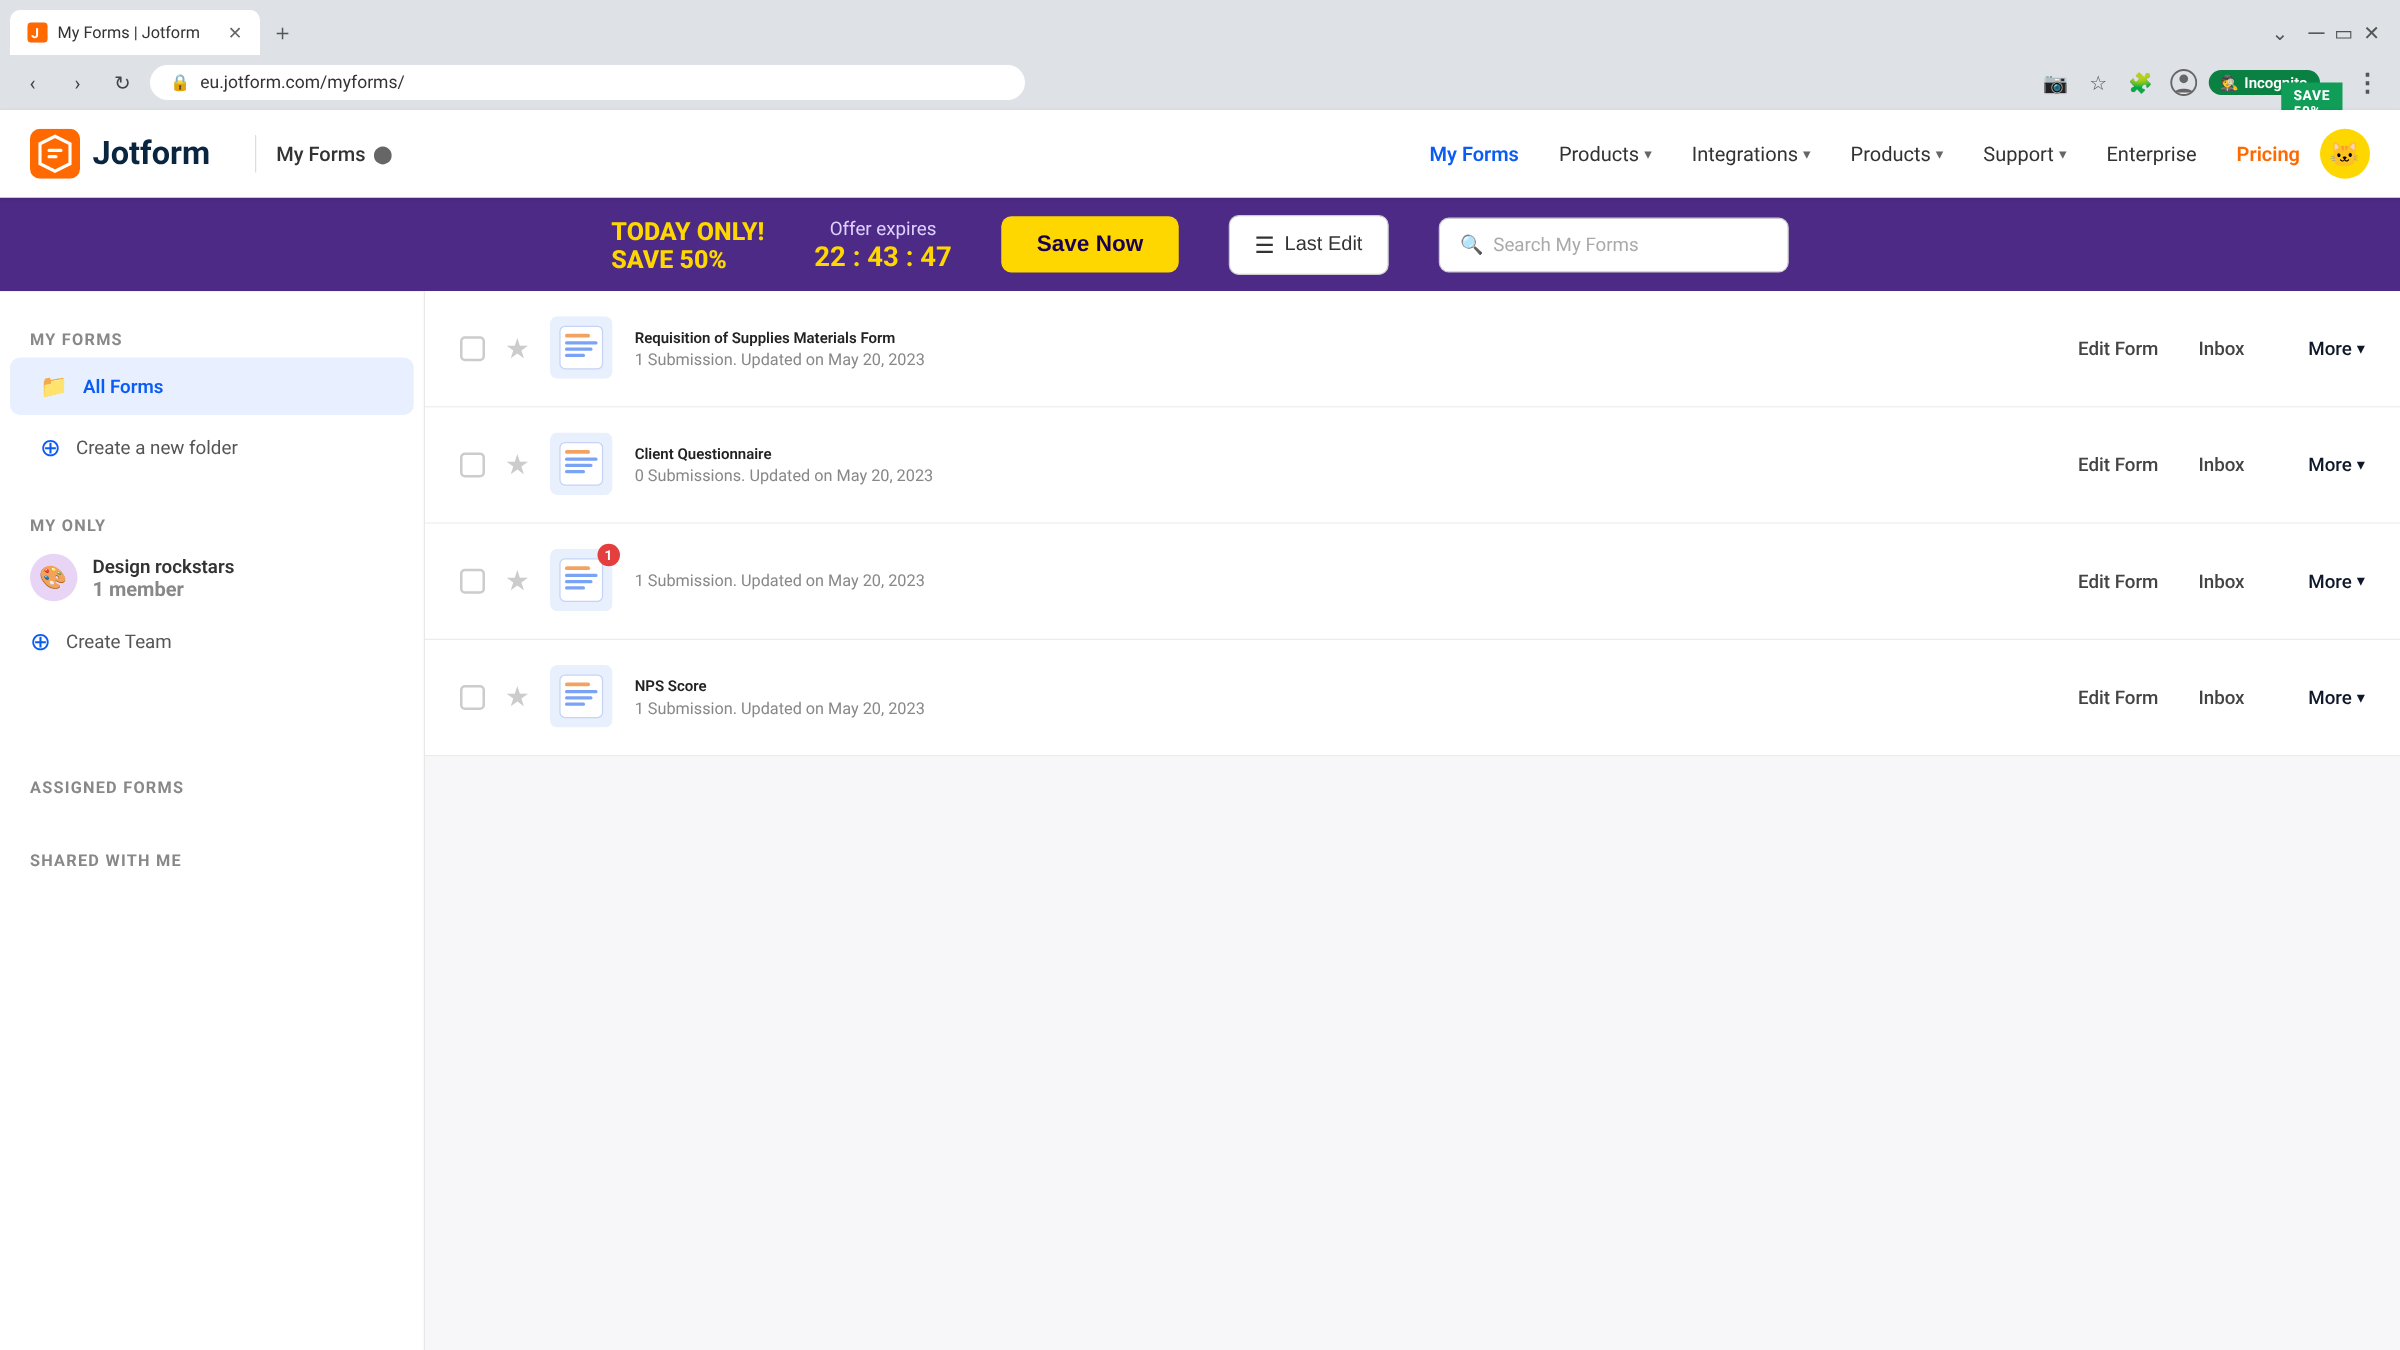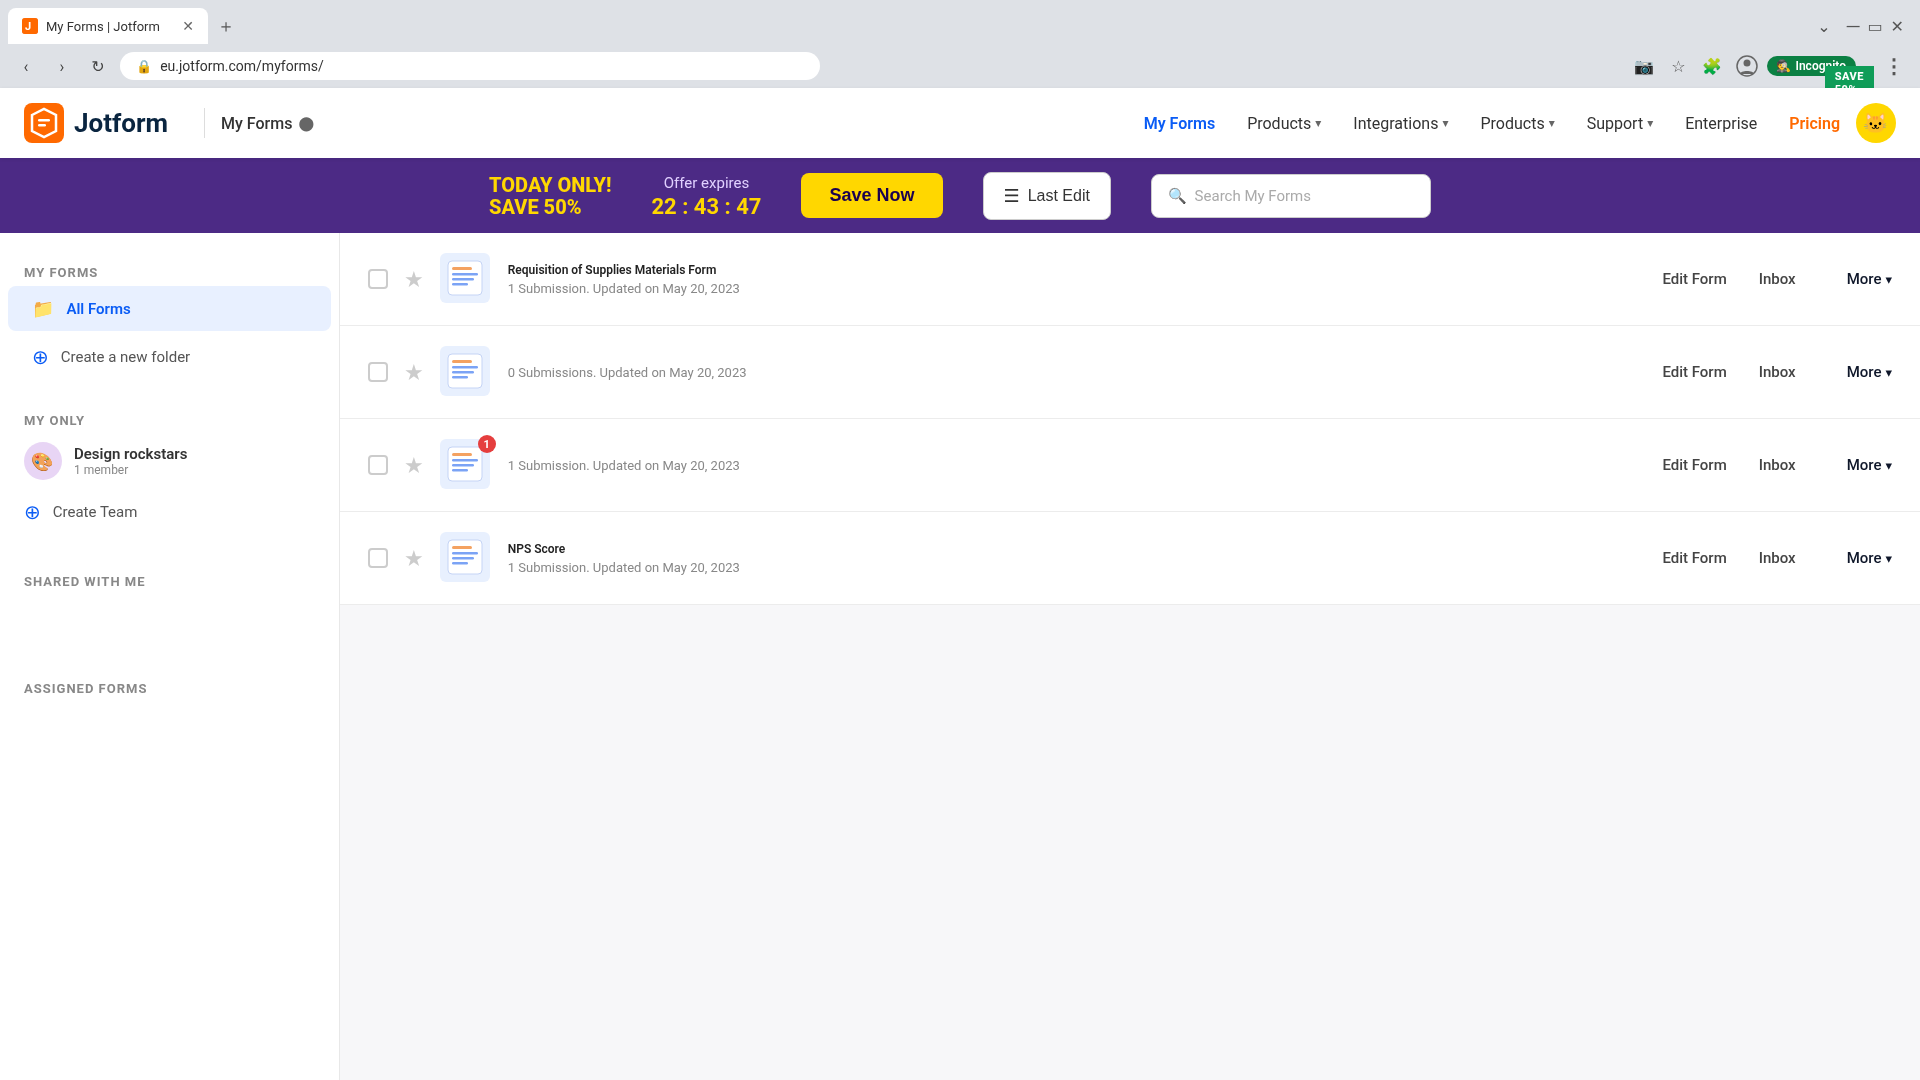--- a/index.html
+++ b/index.html
@@ -61,21 +61,21 @@
     .sidebar-item.active { background: #e8f0ff; color: #0a5cf5; font-weight: 600; }
     .sidebar-item-icon { font-size: 18px; }
     .sidebar-item-label { }
     .sidebar-create-folder { display: flex; align-items: center; gap: 12px; padding: 12px 24px; cursor: pointer; font-size: 15px; color: #555; margin: 2px 8px; }
     .sidebar-plus { font-size: 20px; color: #0a5cf5; }
 
     .sidebar-team { display: flex; align-items: center; gap: 12px; padding: 10px 24px; cursor: pointer; }
     .team-avatar { width: 38px; height: 38px; border-radius: 50%; background: #e8d5f5; display: flex; align-items: center; justify-content: center; font-size: 18px; overflow: hidden; }
     .team-info { display: flex; flex-direction: column; }
     .team-name { font-size: 15px; font-weight: 600; color: #333; }
-    .team-members { font-size: 12px; color: #888; }
+    .team-members { font-size: 16px; color: #888; font-weight: bold; }
 
     .sidebar-create-team { display: flex; align-items: center; gap: 12px; padding: 10px 24px; cursor: pointer; font-size: 15px; color: #555; }
 
     
     .forms-list { flex: 1; background: #f7f7f9; padding: 0; }
     .form-row { display: flex; align-items: center; background: #fff; border-bottom: 1px solid #ececec; padding: 20px 28px; gap: 16px; min-height: 90px; }
     .form-checkbox { width: 20px; height: 20px; border: 2px solid #ccc; border-radius: 4px; display: flex; align-items: center; justify-content: center; cursor: pointer; flex-shrink: 0; }
     .form-star { font-size: 22px; color: #ccc; cursor: pointer; flex-shrink: 0; }
     .form-icon-wrap { width: 52px; height: 52px; position: relative; flex-shrink: 0; }
     .form-badge { position: absolute; top: -4px; right: -4px; background: #e53e3e; color: #fff; border-radius: 50%; width: 18px; height: 18px; font-size: 11px; font-weight: 700; display: flex; align-items: center; justify-content: center; }
@@ -237,23 +237,23 @@
         <span class="team-name">Design rockstars</span>
         <span class="team-members">1 member</span>
       </div>
     </div>
 
     <div class="sidebar-create-team">
       <span style="font-size:20px;color:#0a5cf5;">⊕</span>
       <span>Create Team</span>
     </div>
 
+    <div class="sidebar-section-title" style="margin-top:80px;">ASSIGNED FORMS</div>
+
     <div class="sidebar-section-title" style="margin-top:32px;">SHARED WITH ME</div>
-
-    <div class="sidebar-section-title" style="margin-top:80px;">ASSIGNED FORMS</div>
   </aside>
 
   <main class="forms-list" id="forms-container">
   <div class="form-row">
     <div class="form-checkbox"></div>
     <span class="form-star">★</span>
     <div class="form-icon-wrap">
       <svg class="form-svg" viewBox="0 0 50 50">
         <rect width="50" height="50" rx="6" fill="#e8f0fe"></rect>
         <rect x="8" y="8" width="34" height="34" rx="4" fill="#fff" stroke="#c5d4f5" stroke-width="1"></rect>
@@ -284,20 +284,21 @@
         <rect width="50" height="50" rx="6" fill="#e8f0fe"></rect>
         <rect x="8" y="8" width="34" height="34" rx="4" fill="#fff" stroke="#c5d4f5" stroke-width="1"></rect>
         <rect x="12" y="14" width="20" height="3" rx="1.5" fill="#f4a261"></rect>
         <rect x="12" y="20" width="26" height="2.5" rx="1.2" fill="#7ba3f5"></rect>
         <rect x="12" y="25" width="22" height="2.5" rx="1.2" fill="#7ba3f5"></rect>
         <rect x="12" y="30" width="16" height="2.5" rx="1.2" fill="#7ba3f5"></rect>
       </svg>
       
     </div>
     <div class="form-details">
+      <div class="form-name">Client Questionnaire</div>
       <div class="form-meta">0 Submissions. Updated on May 20, 2023</div>
     </div>
     <div class="form-actions">
       <span class="form-action-btn">Edit Form</span>
       <span class="form-action-btn">Inbox</span>
       <span class="form-more-btn">
         More<span class="form-more-chevron">▾</span>
       </span>
     </div>
   </div>

